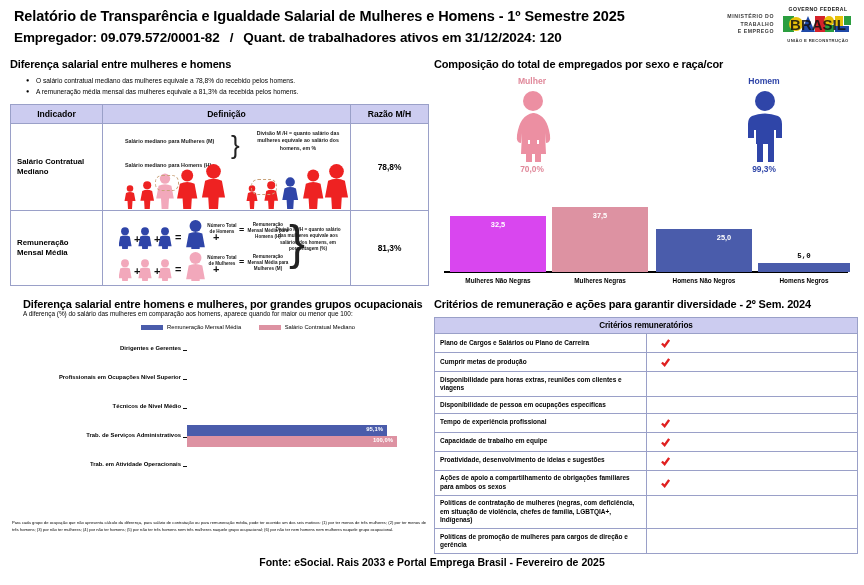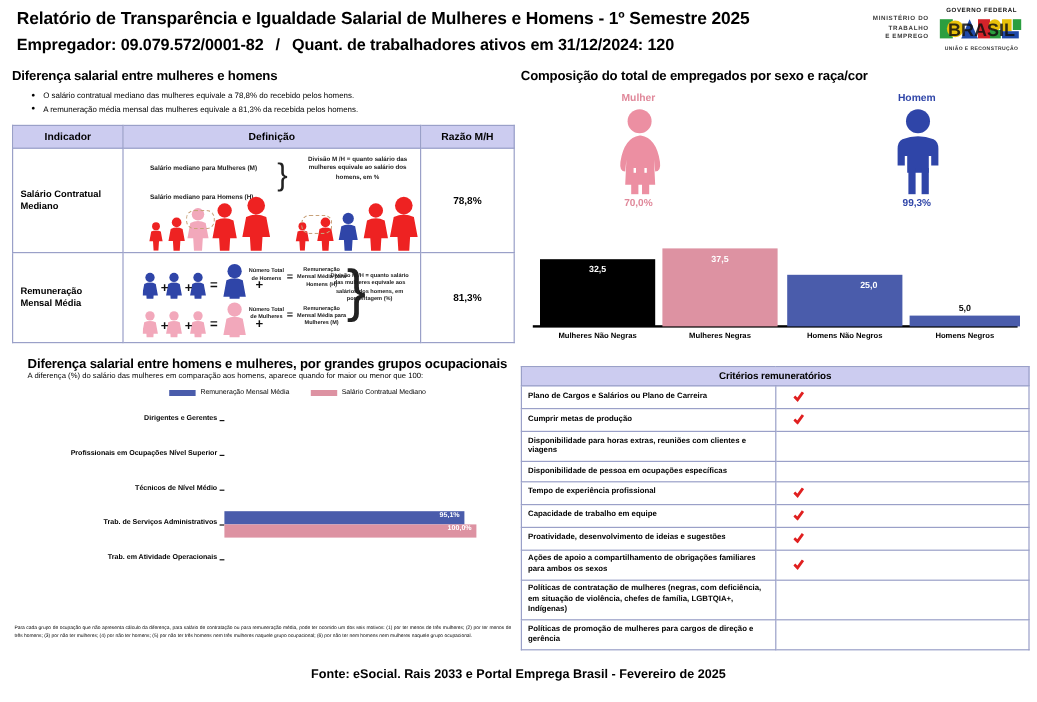--- a/index.html
+++ b/index.html
@@ -115,21 +115,21 @@
   .c-women { color: #e0889a; }
   .c-men { color: #2f45a8; }
 
   
   .racechart { position: relative; height: 94px; width: 424px; margin-top: -8px; }
   .rc-bar { position: absolute; bottom: 12px; }
   .rc-val {
     position: absolute; width: 100%; text-align: center; top: 4px;
     font-size: 7.4px; font-weight: bold; color: #ffffff;
   }
-  .rc-val.dark { color: #000000; top: -11px; }
+  .rc-val.dark { color: #000000; top: -11px; font-family: Liberation Mono, monospace; }
   .rc-axis {
     position: absolute; left: 10px; bottom: 11px; width: 404px; height: 1.6px;
     background: #000;
   }
   .rc-cat {
     position: absolute; bottom: 0px; text-align: center;
     font-size: 6.4px; font-weight: bold;
   }
 
   
@@ -388,21 +388,21 @@
         <path d="M8 26 q13 -5 26 0 q4 2 4 8 l0 14 h-6 l0 -8 l-2 0 l0 14 h-18 l0 -14 l-2 0 l0 8 h-6 l0 -14 q0 -6 4 -8 z" fill="#2f45a8"></path>
         <rect x="13" y="50" width="6" height="22" fill="#2f45a8"></rect>
         <rect x="24" y="50" width="6" height="22" fill="#2f45a8"></rect>
       </svg>
       <div class="picto-pct c-men" style="left:290px; top:88px; width:80px;">99,3%</div>
     </div>
 
     <div class="racechart">
       <div class="rc-axis"></div>
 
-      <div class="rc-bar" style="left:16px; width:96px; height:56px; background:#000000;">
+      <div class="rc-bar" style="left:16px; width:96px; height:56px; background:#d946ef;">
         <div class="rc-val">32,5</div>
       </div>
       <div class="rc-cat" style="left:16px; width:96px;">Mulheres Não Negras</div>
 
       <div class="rc-bar" style="left:118px; width:96px; height:65px; background:#dd92a2;">
         <div class="rc-val">37,5</div>
       </div>
       <div class="rc-cat" style="left:118px; width:96px;">Mulheres Negras</div>
 
       <div class="rc-bar" style="left:222px; width:96px; height:43px; background:#4a5cab;padding-left:20px;">
@@ -454,20 +454,21 @@
       <div class="occ-row" style="top:116px;">
         <div class="occ-lbl">Trab. em Atividade Operacionais</div>
         <div class="occ-tick"></div>
       </div>
     </div>
   </div>
 
   <div class="footnote">Para cada grupo de ocupação que não apresenta cálculo da diferença, para salário de contratação ou para remuneração média, pode ter ocorrido um dos seis motivos: (1) por ter menos de três mulheres; (2) por ter menos de três homens; (3) por não ter mulheres; (4) por não ter homens; (5) por não ter três homens nem três mulheres naquele grupo ocupacional; (6) por não ter nem homens nem mulheres naquele grupo ocupacional.</div>
 
   <div class="block-rb">
+    <div class="sec-title">Critérios de remuneração e ações para garantir diversidade - 2º Sem. 2024</div>
 
     <table class="crit">
       <tbody>
           <tr>
         <td class="crit-head" colspan="2">Critérios remuneratórios</td>
       </tr>
 
       <tr>
         <td class="crit-txt">Plano de Cargos e Salários ou Plano de Carreira</td>
         <td class="crit-mark">

